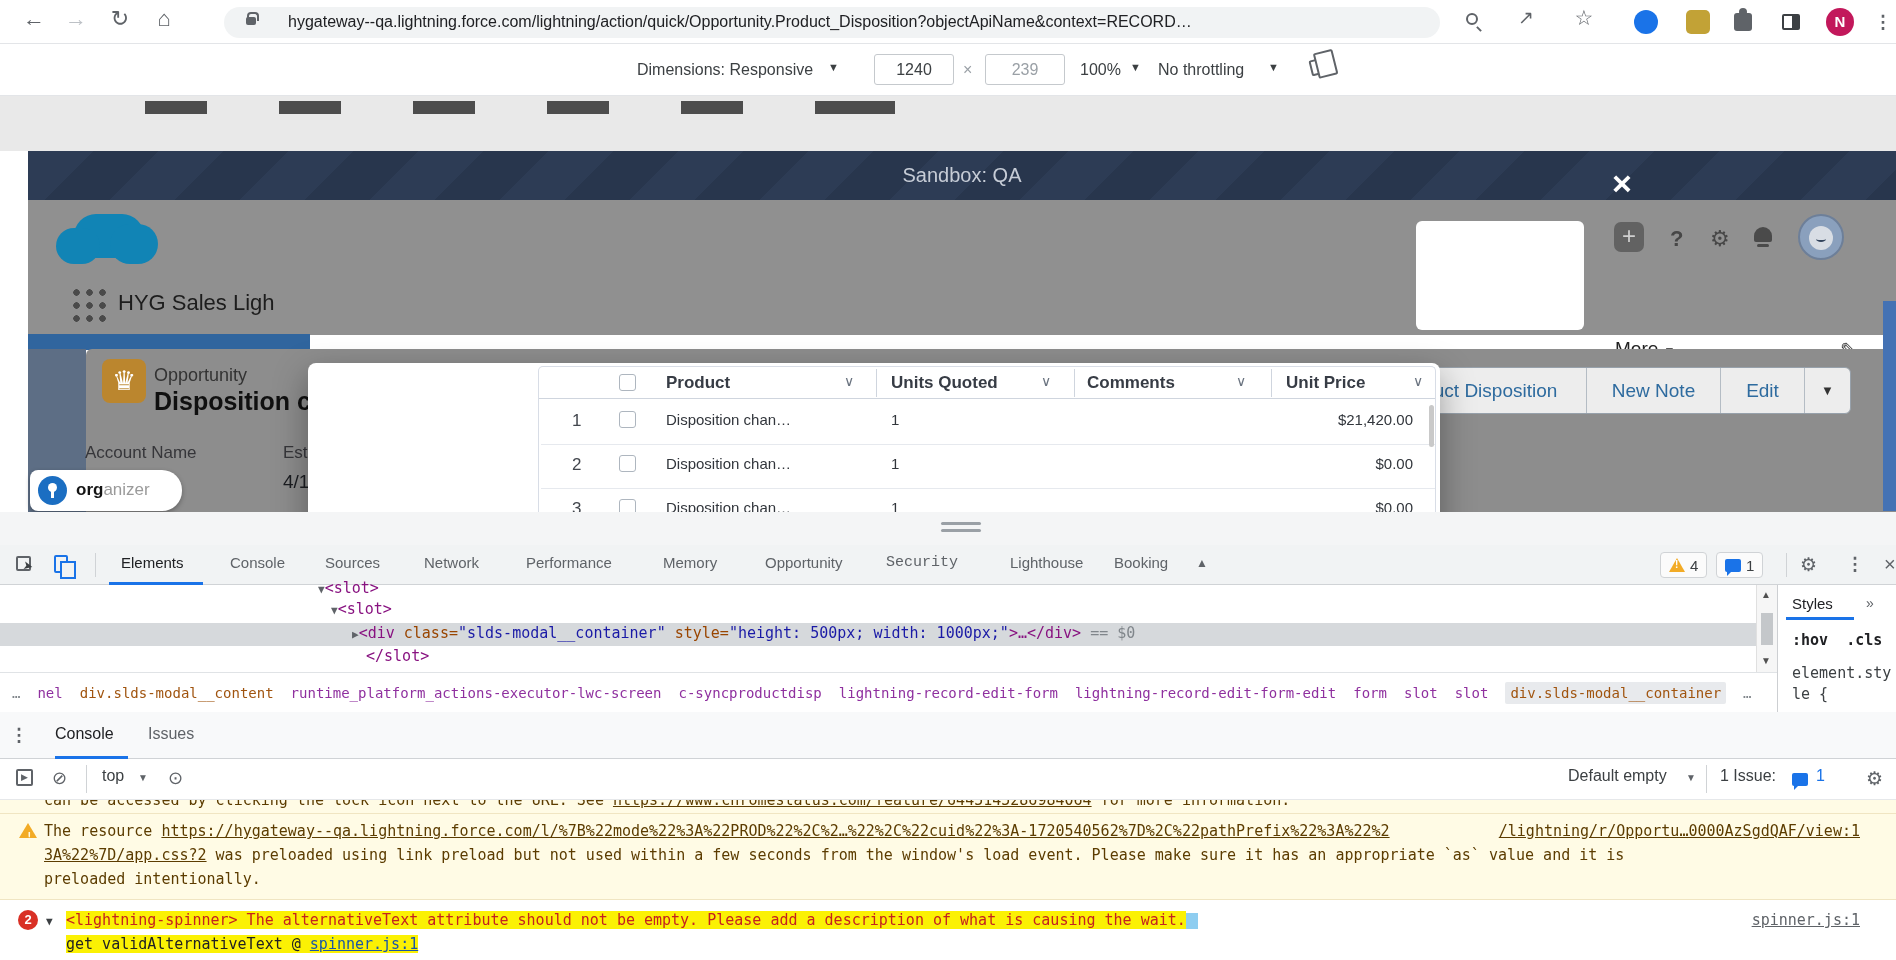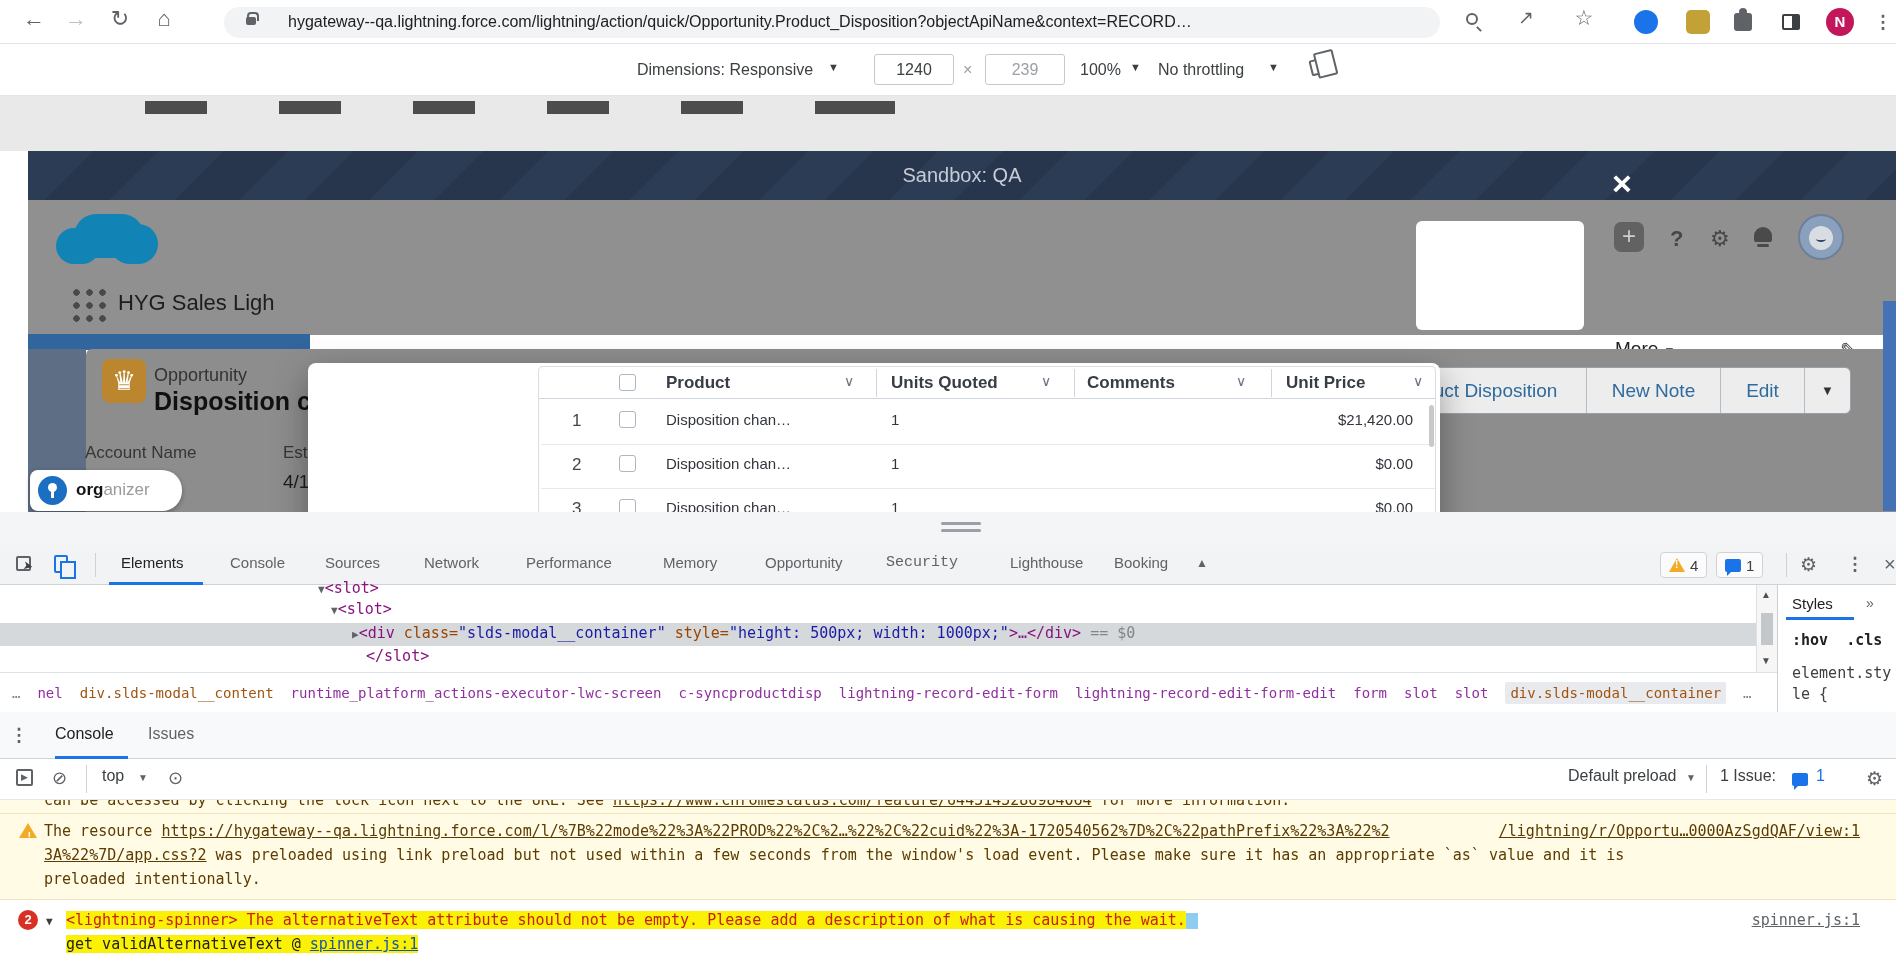--- a/index.html
+++ b/index.html
@@ -407,21 +407,21 @@
       <span class="drawertab" style="left:148px;">Issues</span>
     </div>
 
     <div id="filterrow">
       <span class="sidebarico"></span>
       <span class="fic" style="left:52px;">⊘</span>
       <span class="vsep" style="left:86px; top:6px; height:28px;"></span>
       <span class="fic" style="left:102px; font-size:16px; color:#3c4043;">top</span>
       <span class="fic" style="left:138px; font-size:10px; top:13px;">▼</span>
       <span class="fic" style="left:168px;">⊙</span>
-      <span class="fic" style="left:1568px; font-size:16px; color:#3c4043;">Default preload</span>
+      <span class="fic" style="left:1568px; font-size:16px; color:#3c4043;">Default empty</span>
       <span class="fic" style="left:1686px; font-size:10px; top:13px;">▼</span>
       <span class="vsep" style="left:1706px; top:6px; height:28px;"></span>
       <span class="fic" style="left:1720px; font-size:16px; color:#3c4043;">1 Issue:</span>
       <span class="chatic" style="left:1792px; top:14px; position:absolute;"></span>
       <span class="fic" style="left:1816px; font-size:16px; color:#1a73e8;">1</span>
       <span class="gear" style="left:1866px; top:8px; position:absolute;">⚙</span>
     </div>
 
     <div id="msgs">
       <div id="m1" class="wmsg">

